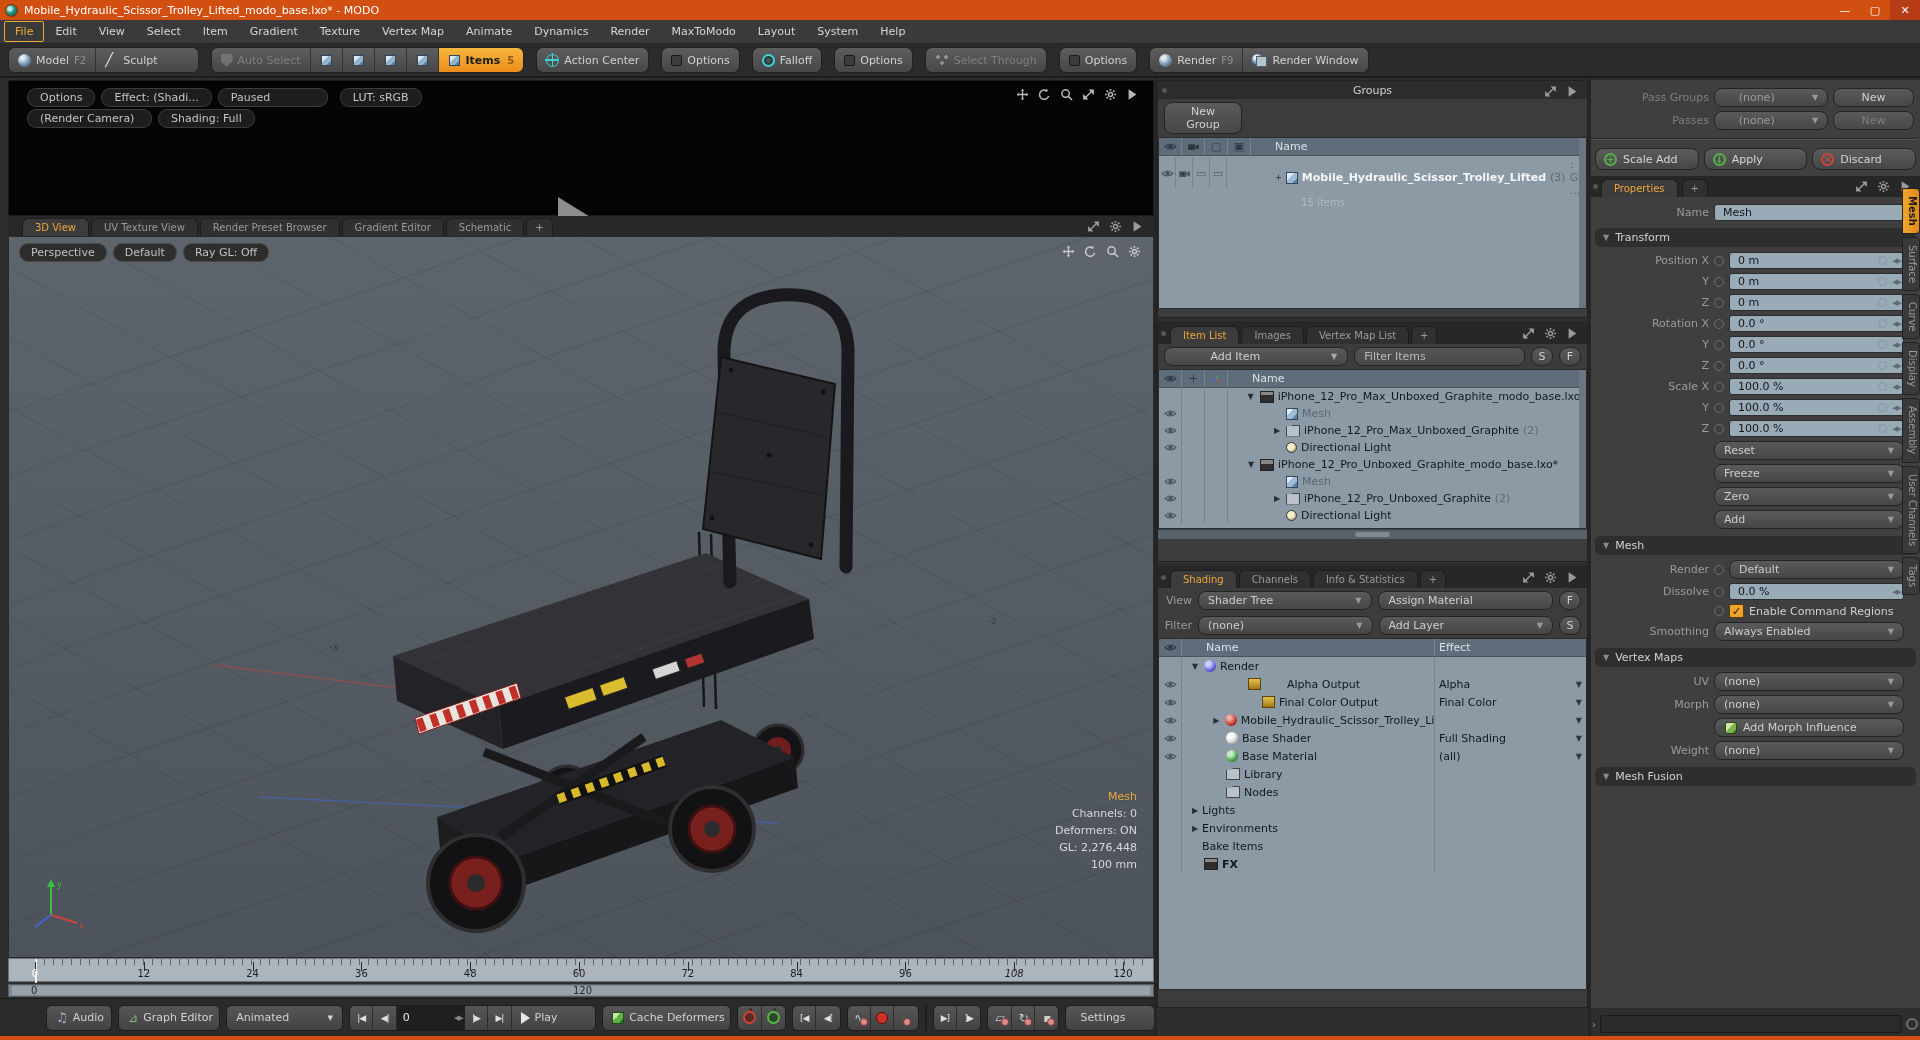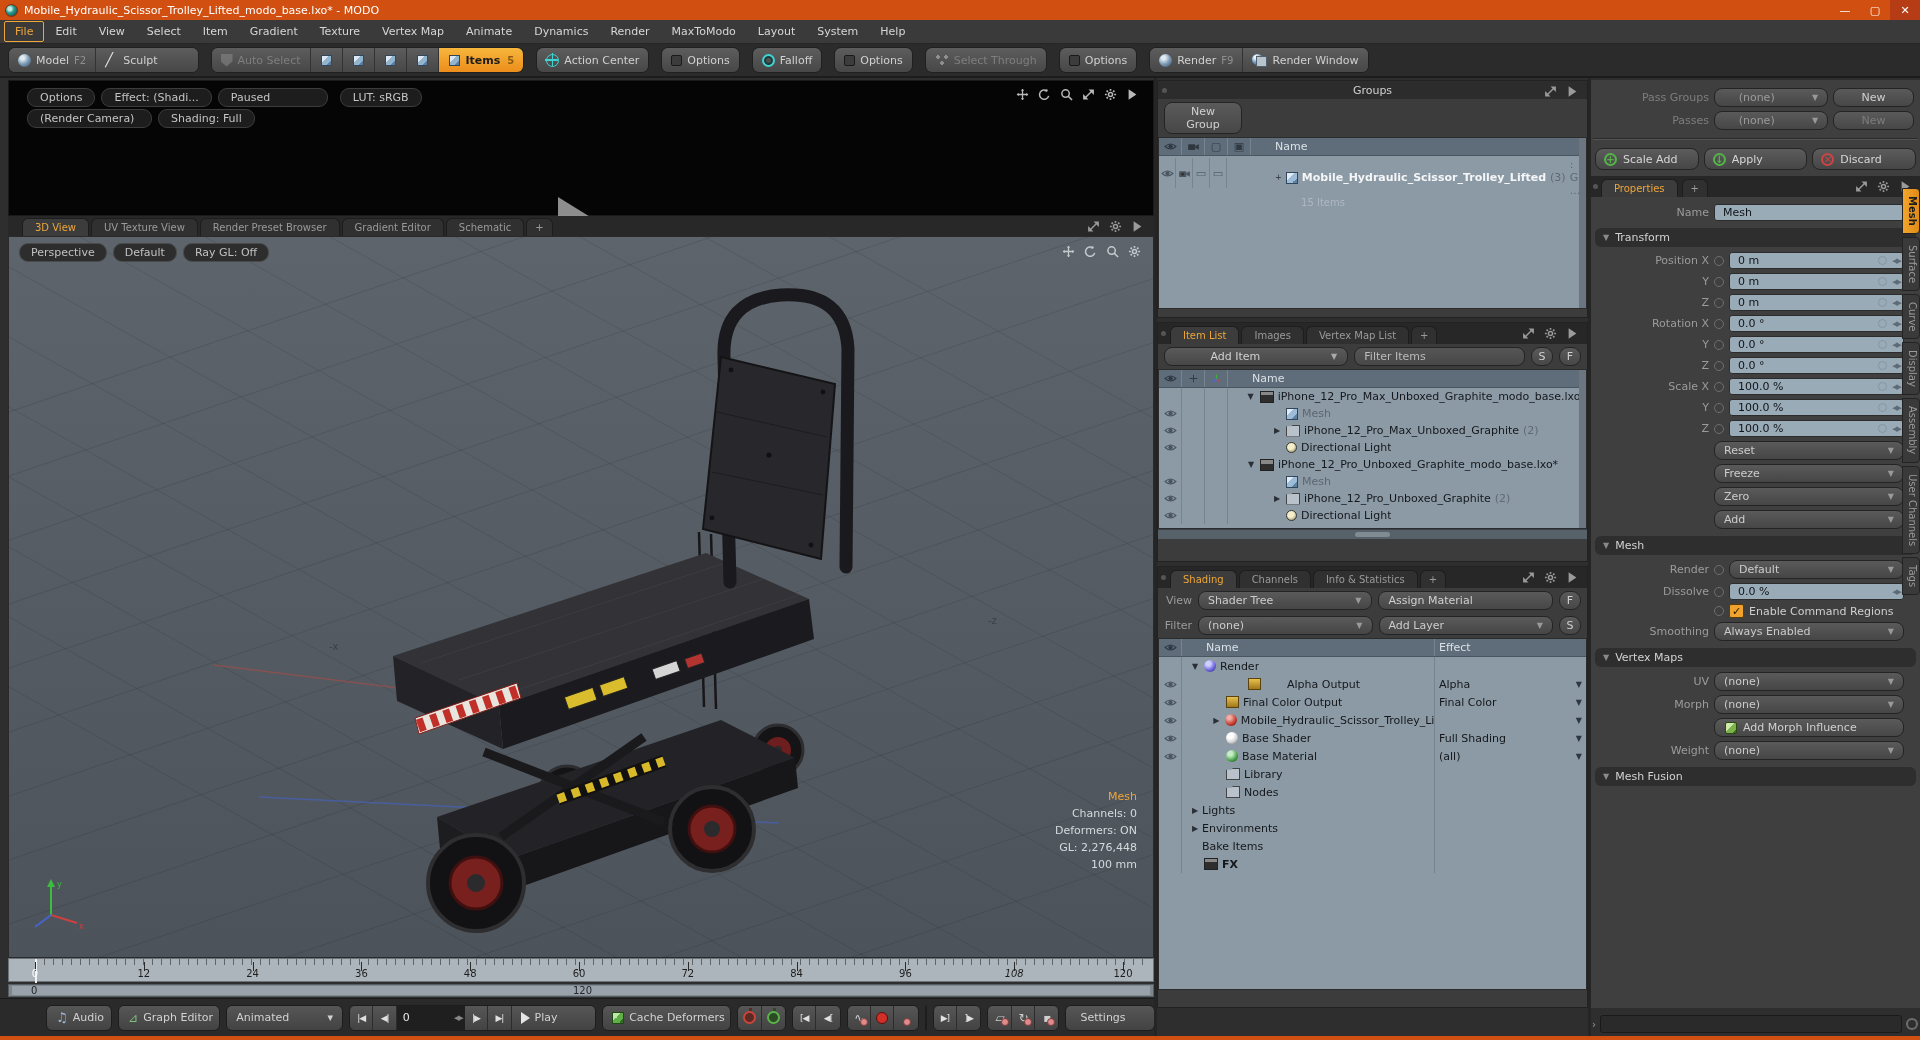--- a/index.html
+++ b/index.html
@@ -1018,21 +1018,21 @@
           <span style="display: flex; align-items: center; padding-left: 30px; flex: 1 1 0%; overflow: hidden; gap: 22px;">
             <span class="exp"></span>
             <span class="ticn img"></span>
             <span class="lbl">Alpha Output</span>
           </span>
           <span class="effcol">
             <span>Alpha</span>
             <span class="arr">▼</span>
           </span>
         </div>
-        <div class="trow" style="height: 18px;">
+        <div class="trow" style="height: 18px; gap: 36px;">
           <span class="gut" style="height: 18px; color: rgb(73, 84, 94);">
             <svg viewBox="0 0 14 10" fill="none" stroke="currentColor" stroke-width="1.2">
               <path d="M1 5Q7 -.5 13 5Q7 10.5 1 5Z"></path>
               <circle cx="7" cy="5" r="1.8" fill="currentColor"></circle>
             </svg>
           </span>
           <span style="display: flex; align-items: center; padding-left: 30px; flex: 1 1 0%; overflow: hidden;">
             <span class="exp"></span>
             <span class="ticn img"></span>
             <span class="lbl">Final Color Output</span>

